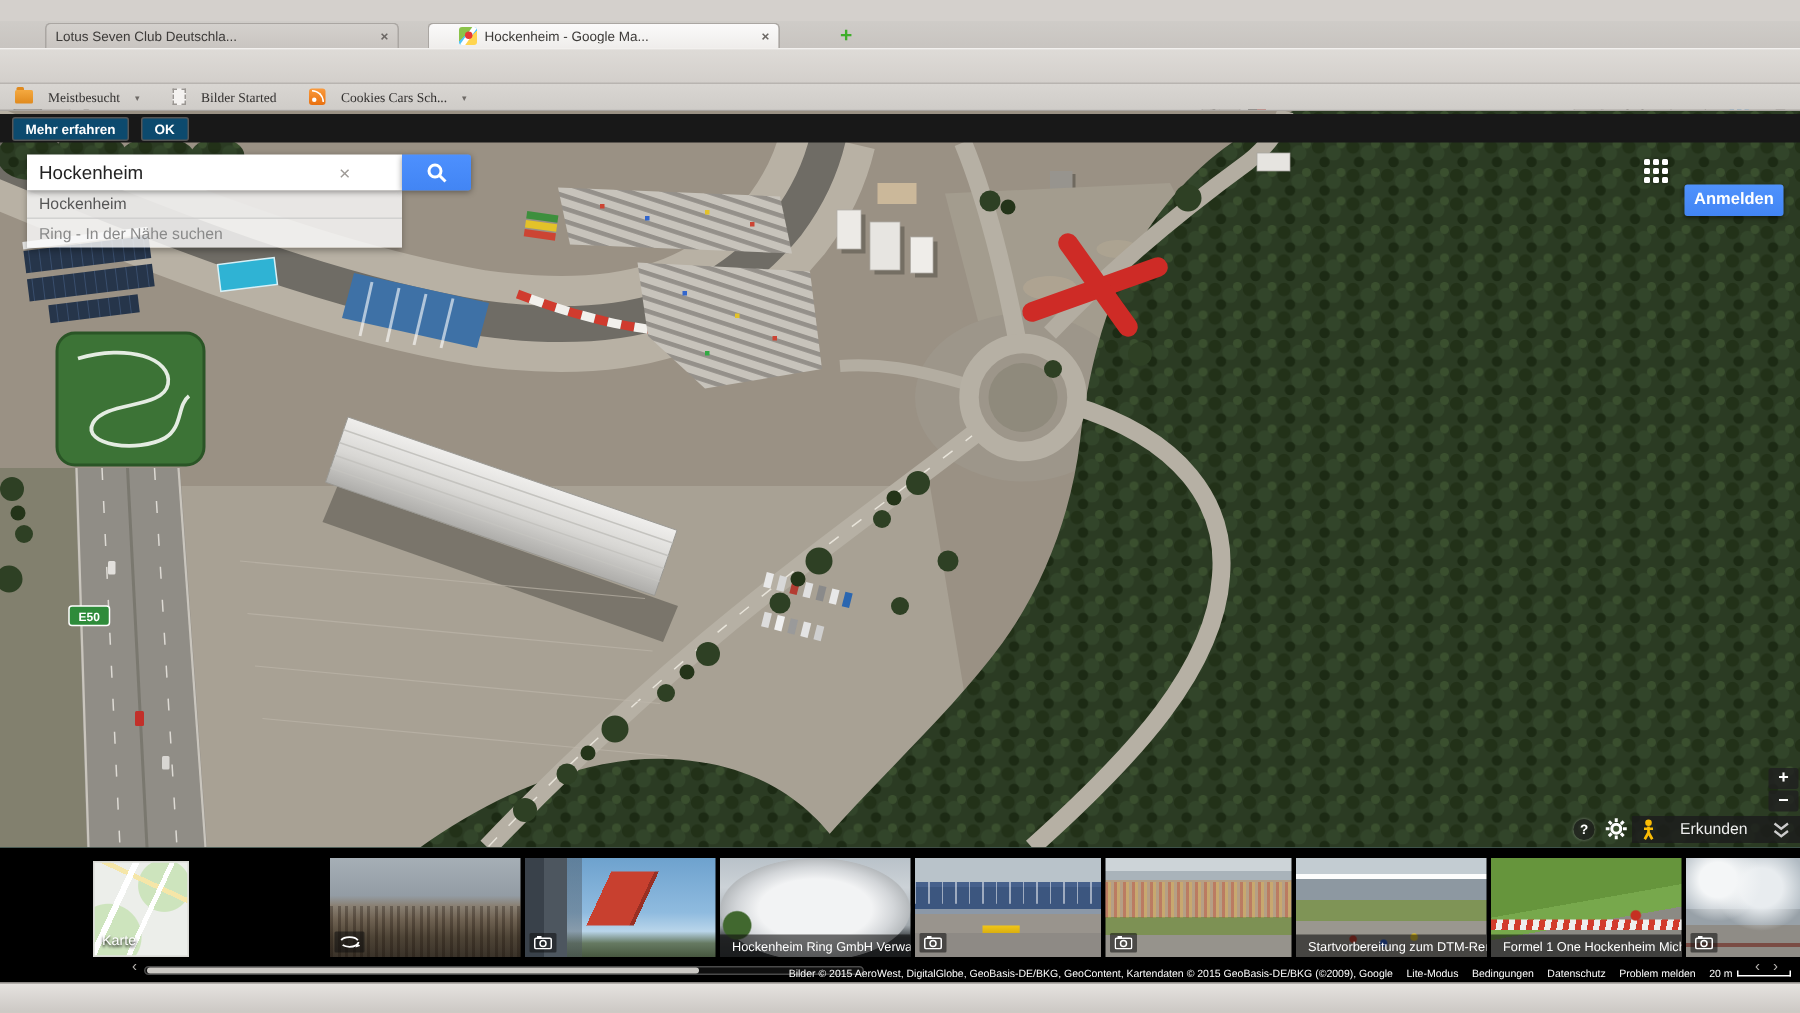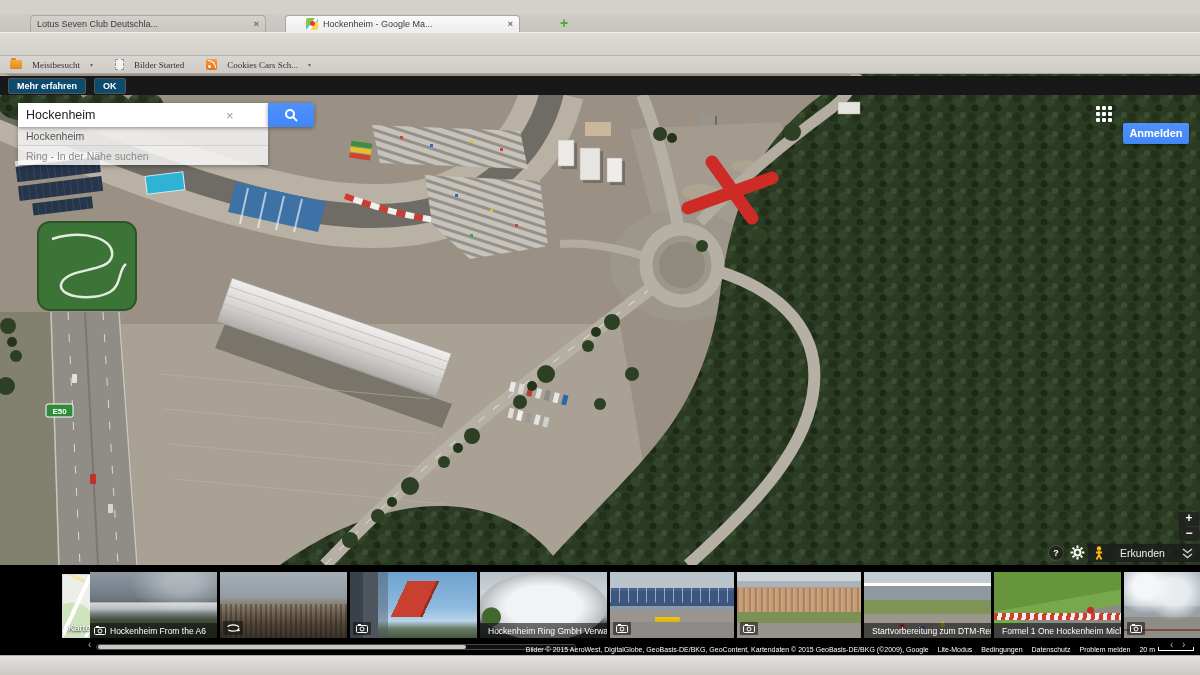--- a/index.html
+++ b/index.html
@@ -496,30 +496,20 @@
         <polyline points="1,1 5.5,4.5 10,1" fill="none" stroke="#ccc" stroke-width="1.5"></polyline>
         <polyline points="1,6 5.5,9.5 10,6" fill="none" stroke="#ccc" stroke-width="1.5"></polyline>
       </svg>
   </div>
 
   <div class="abs carousel">
     <div class="karte">
       <span class="karte-label">Karte</span>
     </div>
 
-    <div class="thumb ph1" style="left:90px">
-      <div class="cap">
-          <svg width="12" height="9">
-            <rect x="0.5" y="1.5" width="11" height="7" rx="1" fill="none" stroke="#fff"></rect>
-            <circle cx="6" cy="5" r="2" fill="none" stroke="#fff"></circle>
-            <rect x="2" y="0" width="3" height="2" fill="#fff"></rect>
-          </svg>
-          <span>Hockenheim From the A6</span>
-        </div>
-    </div>
     <div class="thumb ph2" style="left:220px">
       <div class="chip">
           <svg width="14" height="10">
             <ellipse cx="7" cy="5" rx="6" ry="3.2" fill="none" stroke="#fff" stroke-width="1.2" stroke-dasharray="12 4"></ellipse>
             <polygon points="11,8.6 14.4,7.6 12,6" fill="#fff"></polygon>
           </svg>
         </div>
     </div>
     <div class="thumb ph3" style="left:350px">
       <div class="chip">

